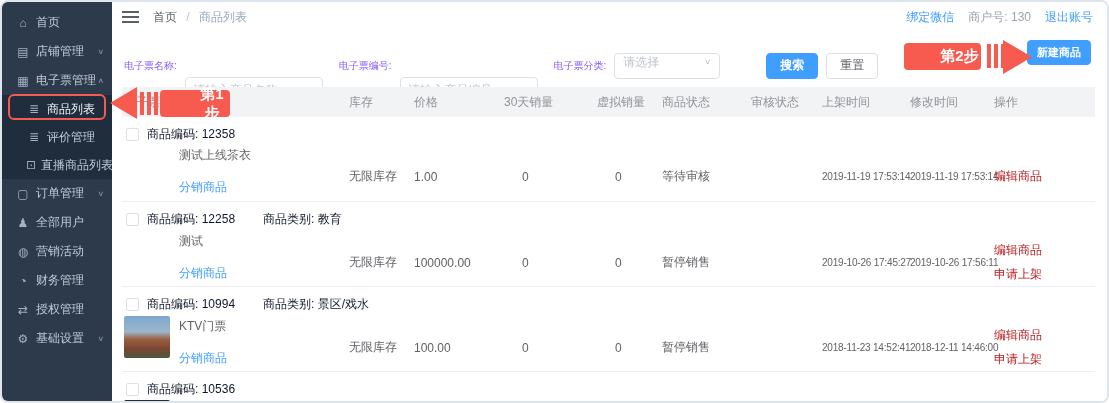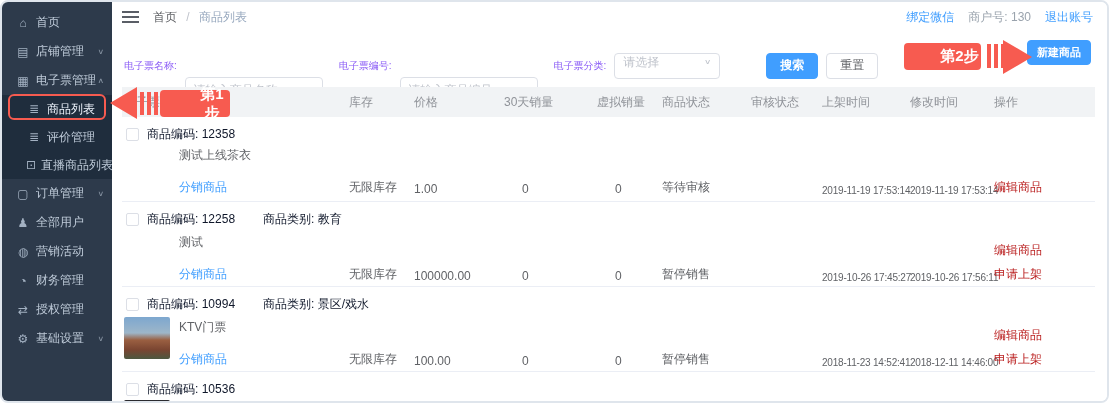--- a/index.html
+++ b/index.html
@@ -56,21 +56,21 @@
   .c-info{width:225px} .c-stock{width:65px} .c-price{width:90px} .c-s30{width:93px}
   .c-virt{width:65px} .c-status{width:89px} .c-review{width:71px} .c-up{width:88px}
   .c-mod{width:84px} .c-ops{flex:1}
 
   .p-row { border-bottom:1px solid #ebeef5; height:85px; }
   .r-top { display:flex; align-items:center; height:26px; padding:8px 0 0 4px; color:#0f172a; }
   .checkbox { width:13px; height:13px; border:1px solid #dcdfe6; border-radius:2px; background:#fff;
               margin-right:8px; cursor:pointer; flex:none; }
   .r-code { margin-right:28px; white-space:nowrap; }
   .r-cat { white-space:nowrap; }
-  .r-body { display:flex; align-items:flex-end; padding-left:2px; }
+  .r-body { display:flex; align-items:center; padding-left:2px; }
   .r-body > div { padding-top:14px; color:#606266; }
   .r-body .c-info { padding-top:2px; display:flex; }
   .thumb { width:46px; height:42px; border-radius:2px; margin-right:9px; flex:none; }
   .thumb.none { background:transparent; }
   .thumb.temple-photo { background:linear-gradient(180deg,#7da7cf 0%,#9db6c9 38%,#9a5f41 55%,#7a4531 78%,#4c5840 100%); }
   .thumb.laptop-photo { background:linear-gradient(180deg,#2b2b30 0%,#1d1d22 60%,#8e9094 62%,#6d6f73 100%); position:relative; }
   .thumb.laptop-photo::after { content:""; position:absolute; left:9px; top:5px; width:28px; height:18px;
          background:linear-gradient(135deg,#d55aa0,#f3a35c 60%,#4b3f86); }
   .info-txt { display:flex; flex-direction:column; }
   .p-name { color:#606266; padding-top:2px; }

